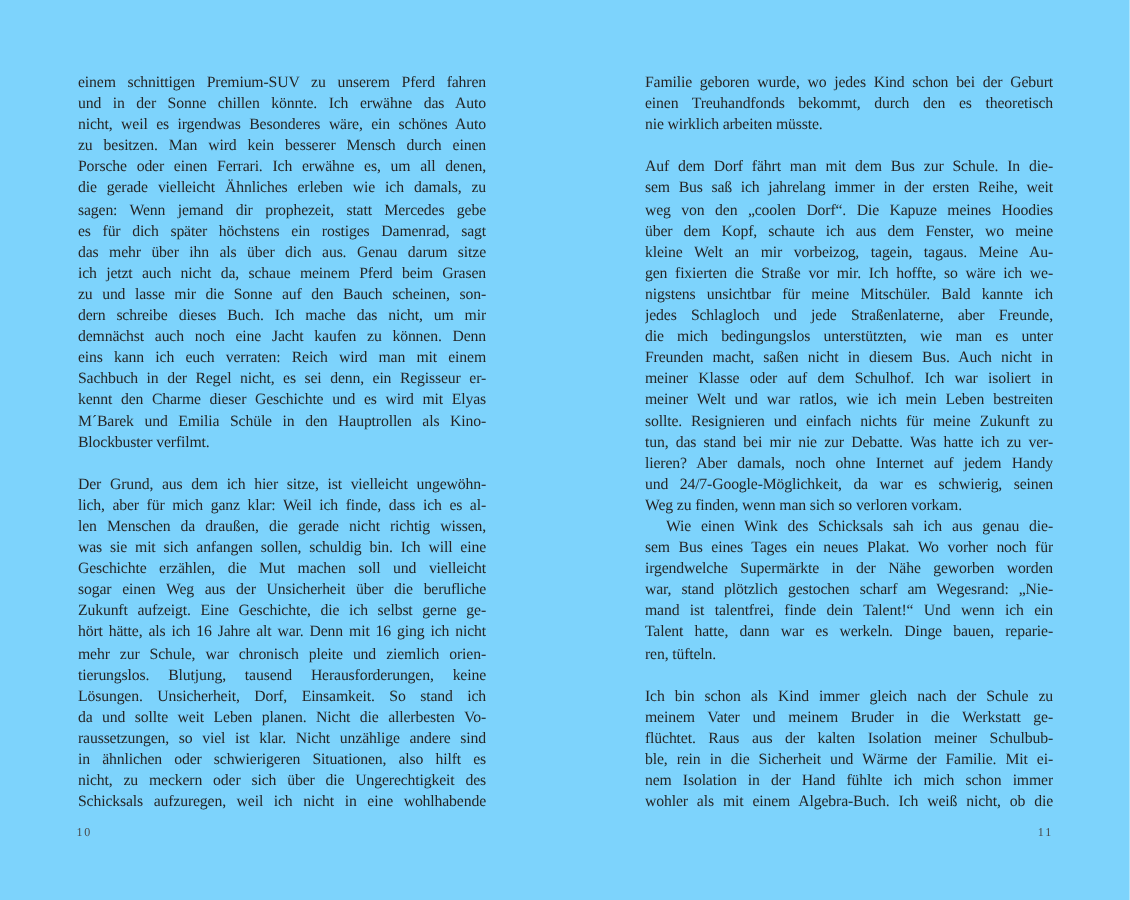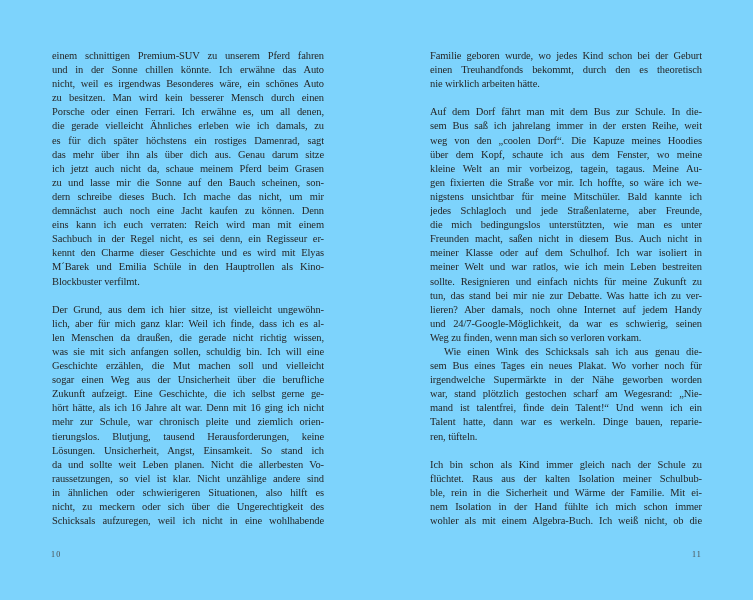--- a/index.html
+++ b/index.html
@@ -59,20 +59,21 @@
 
   <div class="page-left">
     <div class="text-block text-block-left" id="left-text">
         <div class="para">
           <div class="line">einem schnittigen Premium-SUV zu unserem Pferd fahren</div>
           <div class="line">und in der Sonne chillen könnte. Ich erwähne das Auto</div>
           <div class="line">nicht, weil es irgendwas Besonderes wäre, ein schönes Auto</div>
           <div class="line">zu besitzen. Man wird kein besserer Mensch durch einen</div>
           <div class="line">Porsche oder einen Ferrari. Ich erwähne es, um all denen,</div>
           <div class="line">die gerade vielleicht Ähnliches erleben wie ich damals, zu</div>
+          <div class="line">sagen: Wenn jemand dir prophezeit, statt Mercedes gebe</div>
           <div class="line">es für dich später höchstens ein rostiges Damenrad, sagt</div>
           <div class="line">das mehr über ihn als über dich aus. Genau darum sitze</div>
           <div class="line">ich jetzt auch nicht da, schaue meinem Pferd beim Grasen</div>
           <div class="line">zu und lasse mir die Sonne auf den Bauch scheinen, son-</div>
           <div class="line">dern schreibe dieses Buch. Ich mache das nicht, um mir</div>
           <div class="line">demnächst auch noch eine Jacht kaufen zu können. Denn</div>
           <div class="line">eins kann ich euch verraten: Reich wird man mit einem</div>
           <div class="line">Sachbuch in der Regel nicht, es sei denn, ein Regisseur er-</div>
           <div class="line">kennt den Charme dieser Geschichte und es wird mit Elyas</div>
           <div class="line">M´Barek und Emilia Schüle in den Hauptrollen als Kino-</div>
@@ -82,37 +83,37 @@
           <div class="line">Der Grund, aus dem ich hier sitze, ist vielleicht ungewöhn-</div>
           <div class="line">lich, aber für mich ganz klar: Weil ich finde, dass ich es al-</div>
           <div class="line">len Menschen da draußen, die gerade nicht richtig wissen,</div>
           <div class="line">was sie mit sich anfangen sollen, schuldig bin. Ich will eine</div>
           <div class="line">Geschichte erzählen, die Mut machen soll und vielleicht</div>
           <div class="line">sogar einen Weg aus der Unsicherheit über die berufliche</div>
           <div class="line">Zukunft aufzeigt. Eine Geschichte, die ich selbst gerne ge-</div>
           <div class="line">hört hätte, als ich 16 Jahre alt war. Denn mit 16 ging ich nicht</div>
           <div class="line">mehr zur Schule, war chronisch pleite und ziemlich orien-</div>
           <div class="line">tierungslos. Blutjung, tausend Herausforderungen, keine</div>
-          <div class="line">Lösungen. Unsicherheit, Angst, Einsamkeit. So stand ich</div>
+          <div class="line">Lösungen. Unsicherheit, Dorf, Einsamkeit. So stand ich</div>
           <div class="line">da und sollte weit Leben planen. Nicht die allerbesten Vo-</div>
           <div class="line">raussetzungen, so viel ist klar. Nicht unzählige andere sind</div>
           <div class="line">in ähnlichen oder schwierigeren Situationen, also hilft es</div>
           <div class="line">nicht, zu meckern oder sich über die Ungerechtigkeit des</div>
           <div class="line">Schicksals aufzuregen, weil ich nicht in eine wohlhabende</div>
         </div>
       </div>
     <div class="folio folio-left">10</div>
   </div>
 
   <div class="page-right">
     <div class="text-block text-block-right" id="right-text">
         <div class="para">
           <div class="line">Familie geboren wurde, wo jedes Kind schon bei der Geburt</div>
           <div class="line">einen Treuhandfonds bekommt, durch den es theoretisch</div>
-          <div class="line para-end">nie wirklich arbeiten hätte.</div>
+          <div class="line para-end">nie wirklich arbeiten müsste.</div>
         </div>
         <div class="para spaced">
           <div class="line">Auf dem Dorf fährt man mit dem Bus zur Schule. In die-</div>
           <div class="line">sem Bus saß ich jahrelang immer in der ersten Reihe, weit</div>
           <div class="line">weg von den „coolen Dorf“. Die Kapuze meines Hoodies</div>
           <div class="line">über dem Kopf, schaute ich aus dem Fenster, wo meine</div>
           <div class="line">kleine Welt an mir vorbeizog, tagein, tagaus. Meine Au-</div>
           <div class="line">gen fixierten die Straße vor mir. Ich hoffte, so wäre ich we-</div>
           <div class="line">nigstens unsichtbar für meine Mitschüler. Bald kannte ich</div>
           <div class="line">jedes Schlagloch und jede Straßenlaterne, aber Freunde,</div>
@@ -130,20 +131,21 @@
           <div class="line indent">Wie einen Wink des Schicksals sah ich aus genau die-</div>
           <div class="line">sem Bus eines Tages ein neues Plakat. Wo vorher noch für</div>
           <div class="line">irgendwelche Supermärkte in der Nähe geworben worden</div>
           <div class="line">war, stand plötzlich gestochen scharf am Wegesrand: „Nie-</div>
           <div class="line">mand ist talentfrei, finde dein Talent!“ Und wenn ich ein</div>
           <div class="line">Talent hatte, dann war es werkeln. Dinge bauen, reparie-</div>
           <div class="line para-end">ren, tüfteln.</div>
         </div>
         <div class="para spaced">
           <div class="line">Ich bin schon als Kind immer gleich nach der Schule zu</div>
+          <div class="line">meinem Vater und meinem Bruder in die Werkstatt ge-</div>
           <div class="line">flüchtet. Raus aus der kalten Isolation meiner Schulbub-</div>
           <div class="line">ble, rein in die Sicherheit und Wärme der Familie. Mit ei-</div>
           <div class="line">nem Isolation in der Hand fühlte ich mich schon immer</div>
           <div class="line">wohler als mit einem Algebra-Buch. Ich weiß nicht, ob die</div>
         </div>
       </div>
     <div class="folio folio-right">11</div>
   </div>
 
 </div>

